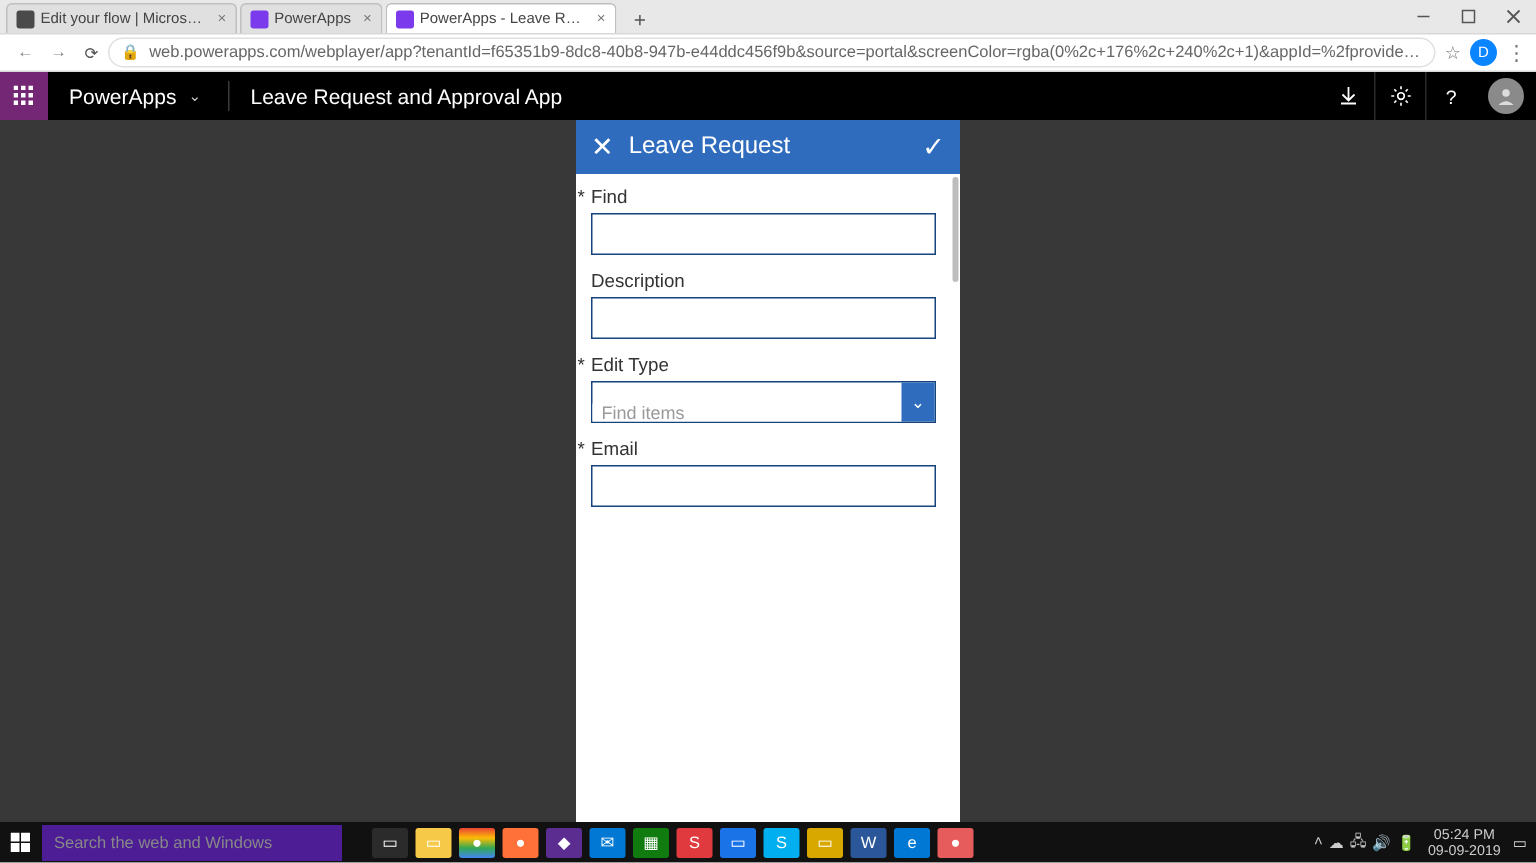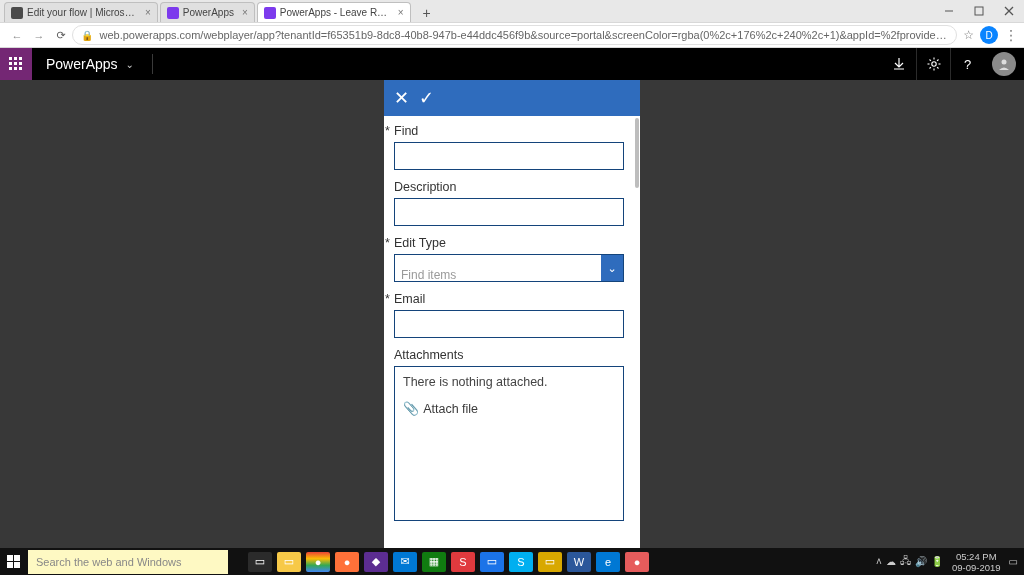--- a/index.html
+++ b/index.html
@@ -58,21 +58,21 @@
   .ctrl-combo input::placeholder { color:#9a9a9a; }
   .ctrl-combo .dd { width:22px; background:#2f6cbd; display:flex; align-items:center; justify-content:center; color:#fff; font-size:11px; }
   .attach-box { width:100%; border:1px solid #14447b; padding:8px 8px 8px 8px; font-size:12.5px; color:#444; height:155px; }
   .attach-msg { margin-bottom:12px; }
   .attach-file { display:flex; align-items:center; color:#3a3a3a; }
   .clip { margin-right:4px; font-size:13px; }
   
   .taskbar { height:27px; background:#111; color:#ddd; display:flex; align-items:center; font-size:11px; }
   .start { width:28px; height:27px; display:flex; align-items:center; justify-content:center; }
   .start svg { display:block; }
-  .search-tb { flex:0 0 200px; height:24px; background:#fef9c3; color:#888; display:flex; align-items:center; padding:0 8px; font-size:11px; }
+  .search-tb { flex:0 0 200px; height:24px; background:#4c1d95; color:#888; display:flex; align-items:center; padding:0 8px; font-size:11px; }
   .tb-icons { display:flex; align-items:center; margin-left:20px; gap:5px; }
   .tb-icon { width:24px; height:20px; border-radius:2px; display:flex; align-items:center; justify-content:center; font-size:11px; color:#fff; }
   .tray { margin-left:auto; display:flex; align-items:center; gap:4px; padding-right:6px; color:#ccc; }
   .tray .t { font-size:10px; }
   .clock { text-align:center; line-height:11px; font-size:9.5px; padding:0 4px; }
 </style>
 </head>
 <body>
 
 <div class="chrome-tabs">
@@ -143,20 +143,21 @@
           <rect x="5" y="10" width="3" height="3"></rect>
           <rect x="10" y="10" width="3" height="3"></rect>
         </g>
       </svg>
   </div>
   <div class="pa-brand">
     <span>PowerApps</span>
     <span class="chev">⌄</span>
   </div>
   <div class="pa-divider"></div>
+  <div class="pa-appname">Leave Request and Approval App</div>
   <div class="pa-right">
     <div class="icon first">
       <svg width="14" height="14">
           <path d="M7 1 L7 9 M3 6 L7 10 L11 6 M2 12 L12 12" stroke="#fff" stroke-width="1.2" fill="none"></path>
         </svg>
     </div>
     <div class="icon">
       <svg width="14" height="14">
           <circle cx="7" cy="7" r="2.2" fill="none" stroke="#fff" stroke-width="1.1"></circle>
           <g stroke="#fff" stroke-width="1.1">
@@ -178,20 +179,21 @@
           <path d="M2 13 Q7 8 12 13" fill="#ddd"></path>
         </svg>
     </div>
   </div>
 </div>
 
 <div class="canvas">
   <div class="phone">
     <div class="form-header">
       <span class="hx">✕</span>
+      <span class="title">Leave Request</span>
       <span class="check">✓</span>
     </div>
     <div class="form-body">
       <div class="scrollbar"></div>
       <div class="form-scroll">
 
         <div class="field">
           <div class="field-label field-label-star">
             <span class="star-mark">*</span>
             <span>Find</span>
@@ -216,30 +218,20 @@
         </div>
 
         <div class="field">
           <div class="field-label field-label-star">
             <span class="star-mark">*</span>
             <span>Email</span>
           </div>
           <input class="ctrl-input" style="">
         </div>
 
-        <div class="field" style="margin-bottom:0;">
-          <div class="field-label">Attachments</div>
-          <div class="attach-box">
-            <div class="attach-msg">There is nothing attached.</div>
-            <div class="attach-file">
-              <span class="clip">📎</span>
-              <span>Attach file</span>
-            </div>
-          </div>
-        </div>
       </div>
     </div>
   </div>
 </div>
 
 <div class="taskbar">
   <div class="start">
     <svg width="14" height="14">
         <g fill="#fff">
           <rect x="0" y="0" width="6" height="6"></rect>

